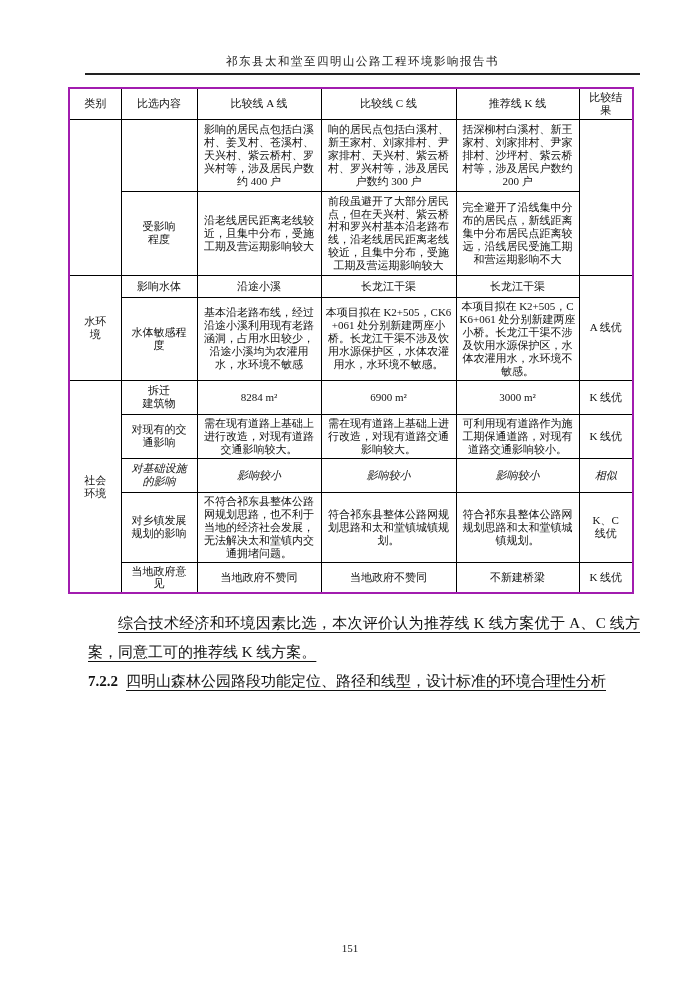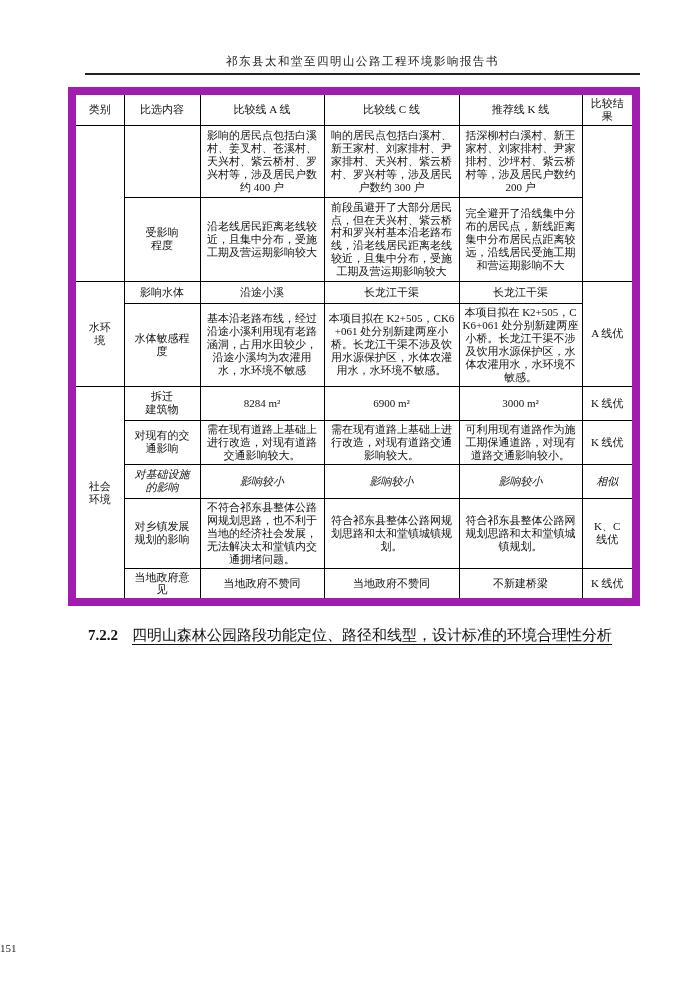--- a/index.html
+++ b/index.html
@@ -30,21 +30,21 @@
     line-height: 1.18;
     color: #111;
   }
   table.cmp th, table.cmp td {
     border: 1px solid #000;
     padding: 2px 3px;
     text-align: center;
     vertical-align: middle;
     word-break: break-all;
   }
-  table.cmp { border: 8px solid #a21caf; }
+  table.cmp { border: 2px solid #a21caf; }
   table.cmp th { font-weight: normal; white-space: pre-line; }
   td.pre { white-space: pre-line; }
   tr.hrow  { height: 26px; }
   tr.r1 { height: 72px; }
   tr.r2 { height: 84px; }
   tr.r3 { height: 22px; }
   tr.r4 { height: 68px; }
   tr.r5 { height: 34px; }
   tr.r6 { height: 38px; }
   tr.r7 { height: 34px; font-style: italic; }
@@ -55,24 +55,25 @@
     font-size: 15px;
     line-height: 29px;
     text-align: justify;
     color: #111;
   }
   .body-text p { margin: 0; }
   .indent { text-indent: 2em; }
   .indent-sm { text-indent: 8px; }
   .u { text-decoration: underline; text-underline-offset: 4px; text-decoration-thickness: 1px; }
   .sec-heading { margin: 0; }
-  .sec-num { font-weight: bold; margin-right: 14px; }
+  .sec-num { font-weight: bold; margin-right: 8px; }
   .page-footer {
     position: absolute;
     left: 0; right: 0; top: 942px;
+    text-align: center;
     font-size: 11px;
     color: #222;
   }
 </style>
 </head>
 <body>
 
 <div class="doc-header">祁东县太和堂至四明山公路工程环境影响报告书</div>
 
 <table class="cmp">
@@ -165,16 +166,17 @@
 见</td>
       <td>当地政府不赞同</td>
       <td>当地政府不赞同</td>
       <td>不新建桥梁</td>
       <td class="pre">K 线优</td>
     </tr>
   </tbody>
 </table>
 
 <div class="body-text">
+  <p class="indent u">综合技术经济和环境因素比选，本次评价认为推荐线 K 线方案优于 A、C 线方案，同意工可的推荐线 K 线方案。</p>
   <p class="sec-heading"><span class="sec-num">7.2.2</span><span class="u">四明山森林公园路段功能定位、路径和线型，设计标准的环境合理性分析</span></p>
 </div>
 
 <div class="page-footer">151</div>
 
 </body></html>

